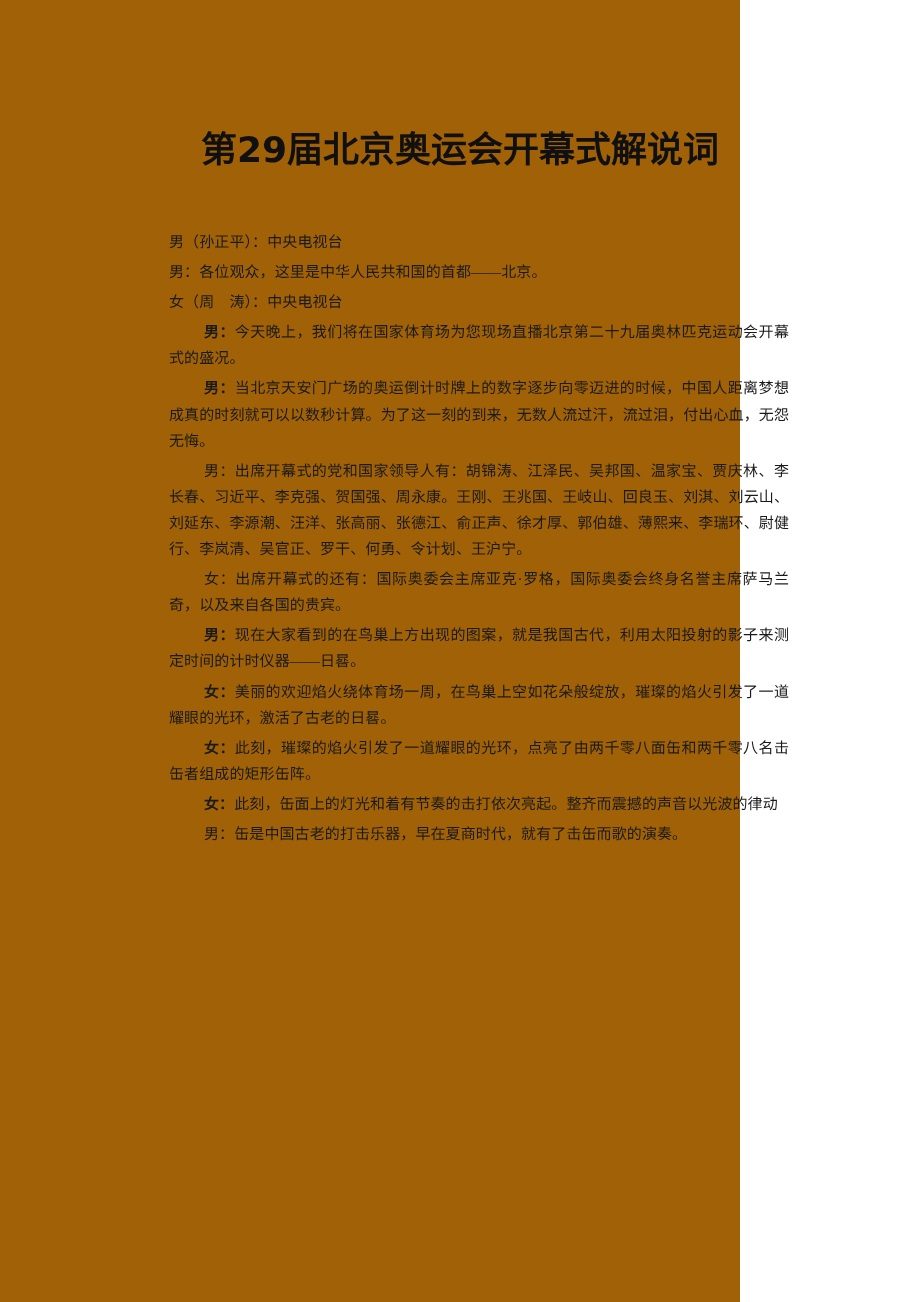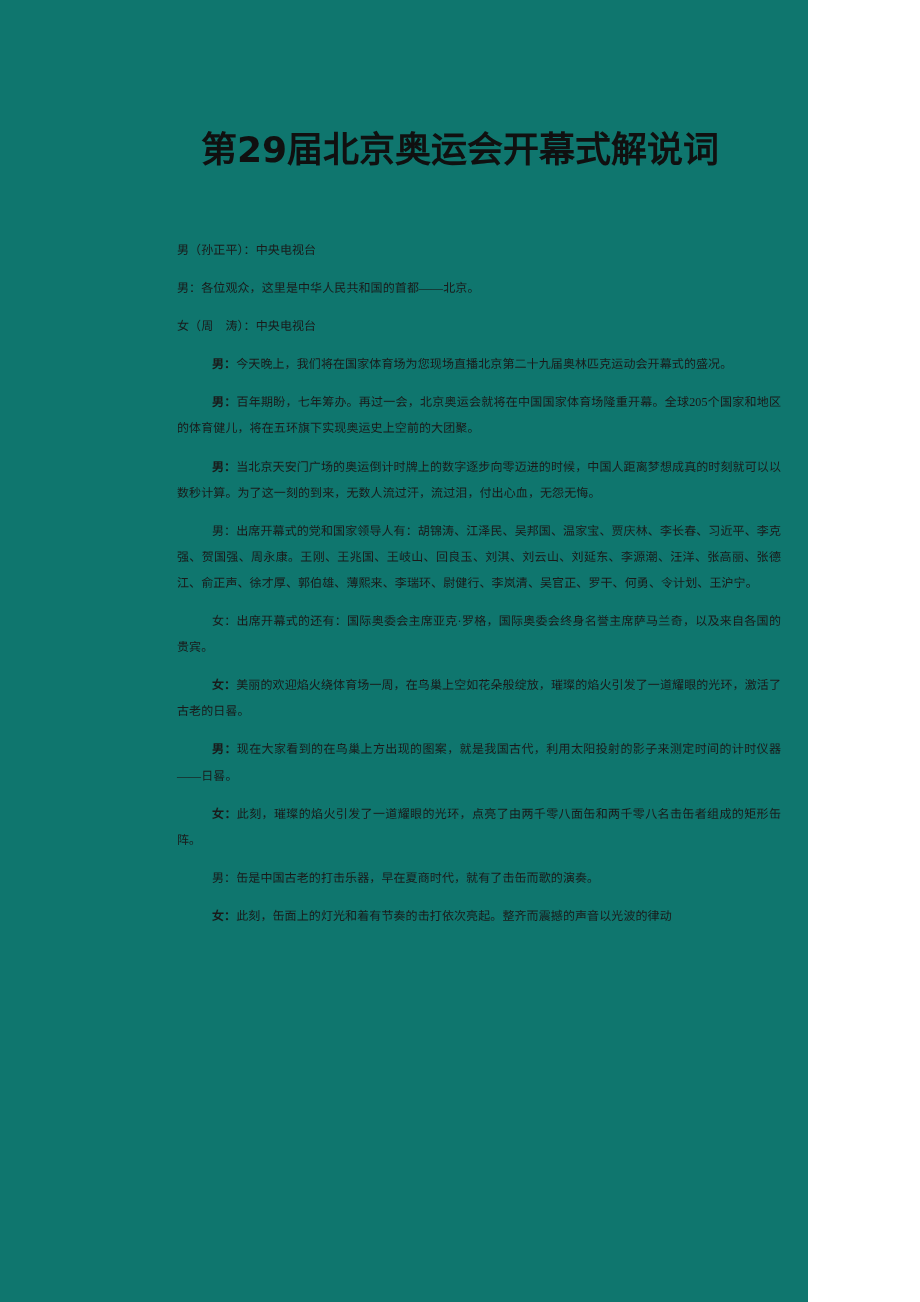--- a/index.html
+++ b/index.html
@@ -11,24 +11,24 @@
   body {
     width: 920px;
     height: 1302px;
     overflow: hidden;
     font-family: "Liberation Serif", "DejaVu Serif", serif;
     color: #000000;
     -webkit-font-smoothing: antialiased;
   }
   .page {
     position: relative;
-    width: 808px;
+    width: 740px;
     height: 1302px;
     box-sizing: border-box;
-    background: #0f766e;
+    background: #a16207;
   }
   .doc-title {
     position: absolute;
     top: 104px;
     left: 0;
     width: 920px;
     text-align: center;
     font-family: "DejaVu Sans", "Liberation Sans", sans-serif;
     font-weight: 700;
     font-size: 36px;
@@ -37,23 +37,23 @@
     color: #101010;
     white-space: nowrap;
   }
   .body-block {
     position: absolute;
     top: 225px;
     left: 165px;
     width: 628px;
   }
   p.para {
-    margin: 12px;
+    margin: 4px;
     padding: 0;
-    font-size: 12px;
+    font-size: 15px;
     line-height: 26.1px;
     text-align: justify;
     text-justify: inter-ideograph;
     color: #1a1a1a;
     letter-spacing: 0.1px;
   }
   p.para.indent {
     text-indent: 35px;
   }
   p.para.flat {
@@ -71,24 +71,23 @@
 
 <div class="page">
 
   <h1 class="doc-title">第29届北京奥运会开幕式解说词</h1>
 
   <div class="body-block">
     <p class="para flat"><span class="spk-normal">男（孙正平）：</span><span>中央电视台</span></p>
     <p class="para flat"><span class="spk-normal">男：</span><span>各位观众，这里是中华人民共和国的首都——北京。</span></p>
     <p class="para flat"><span class="spk-normal">女（周　涛）：</span><span>中央电视台</span></p>
     <p class="para indent"><span class="spk">男：</span><span>今天晚上，我们将在国家体育场为您现场直播北京第二十九届奥林匹克运动会开幕式的盛况。</span></p>
-    <p class="para indent"><span class="spk">男：</span><span>百年期盼，七年筹办。再过一会，北京奥运会就将在中国国家体育场隆重开幕。全球205个国家和地区的体育健儿，将在五环旗下实现奥运史上空前的大团聚。</span></p>
     <p class="para indent"><span class="spk">男：</span><span>当北京天安门广场的奥运倒计时牌上的数字逐步向零迈进的时候，中国人距离梦想成真的时刻就可以以数秒计算。为了这一刻的到来，无数人流过汗，流过泪，付出心血，无怨无悔。</span></p>
     <p class="para indent"><span class="spk-normal">男：</span><span>出席开幕式的党和国家领导人有：胡锦涛、江泽民、吴邦国、温家宝、贾庆林、李长春、习近平、李克强、贺国强、周永康。王刚、王兆国、王岐山、回良玉、刘淇、刘云山、刘延东、李源潮、汪洋、张高丽、张德江、俞正声、徐才厚、郭伯雄、薄熙来、李瑞环、尉健行、李岚清、吴官正、罗干、何勇、令计划、王沪宁。</span></p>
     <p class="para indent"><span class="spk-normal">女：</span><span>出席开幕式的还有：国际奥委会主席亚克·罗格，国际奥委会终身名誉主席萨马兰奇，以及来自各国的贵宾。</span></p>
+    <p class="para indent"><span class="spk">男：</span><span>现在大家看到的在鸟巢上方出现的图案，就是我国古代，利用太阳投射的影子来测定时间的计时仪器——日晷。</span></p>
     <p class="para indent"><span class="spk">女：</span><span>美丽的欢迎焰火绕体育场一周，在鸟巢上空如花朵般绽放，璀璨的焰火引发了一道耀眼的光环，激活了古老的日晷。</span></p>
-    <p class="para indent"><span class="spk">男：</span><span>现在大家看到的在鸟巢上方出现的图案，就是我国古代，利用太阳投射的影子来测定时间的计时仪器——日晷。</span></p>
     <p class="para indent"><span class="spk">女：</span><span>此刻，璀璨的焰火引发了一道耀眼的光环，点亮了由两千零八面缶和两千零八名击缶者组成的矩形缶阵。</span></p>
+    <p class="para indent"><span class="spk">女：</span><span>此刻，缶面上的灯光和着有节奏的击打依次亮起。整齐而震撼的声音以光波的律动</span></p>
     <p class="para indent"><span class="spk-normal">男：</span><span>缶是中国古老的打击乐器，早在夏商时代，就有了击缶而歌的演奏。</span></p>
-    <p class="para indent"><span class="spk">女：</span><span>此刻，缶面上的灯光和着有节奏的击打依次亮起。整齐而震撼的声音以光波的律动</span></p>
   </div>
 
 </div>
 
 </body></html>

